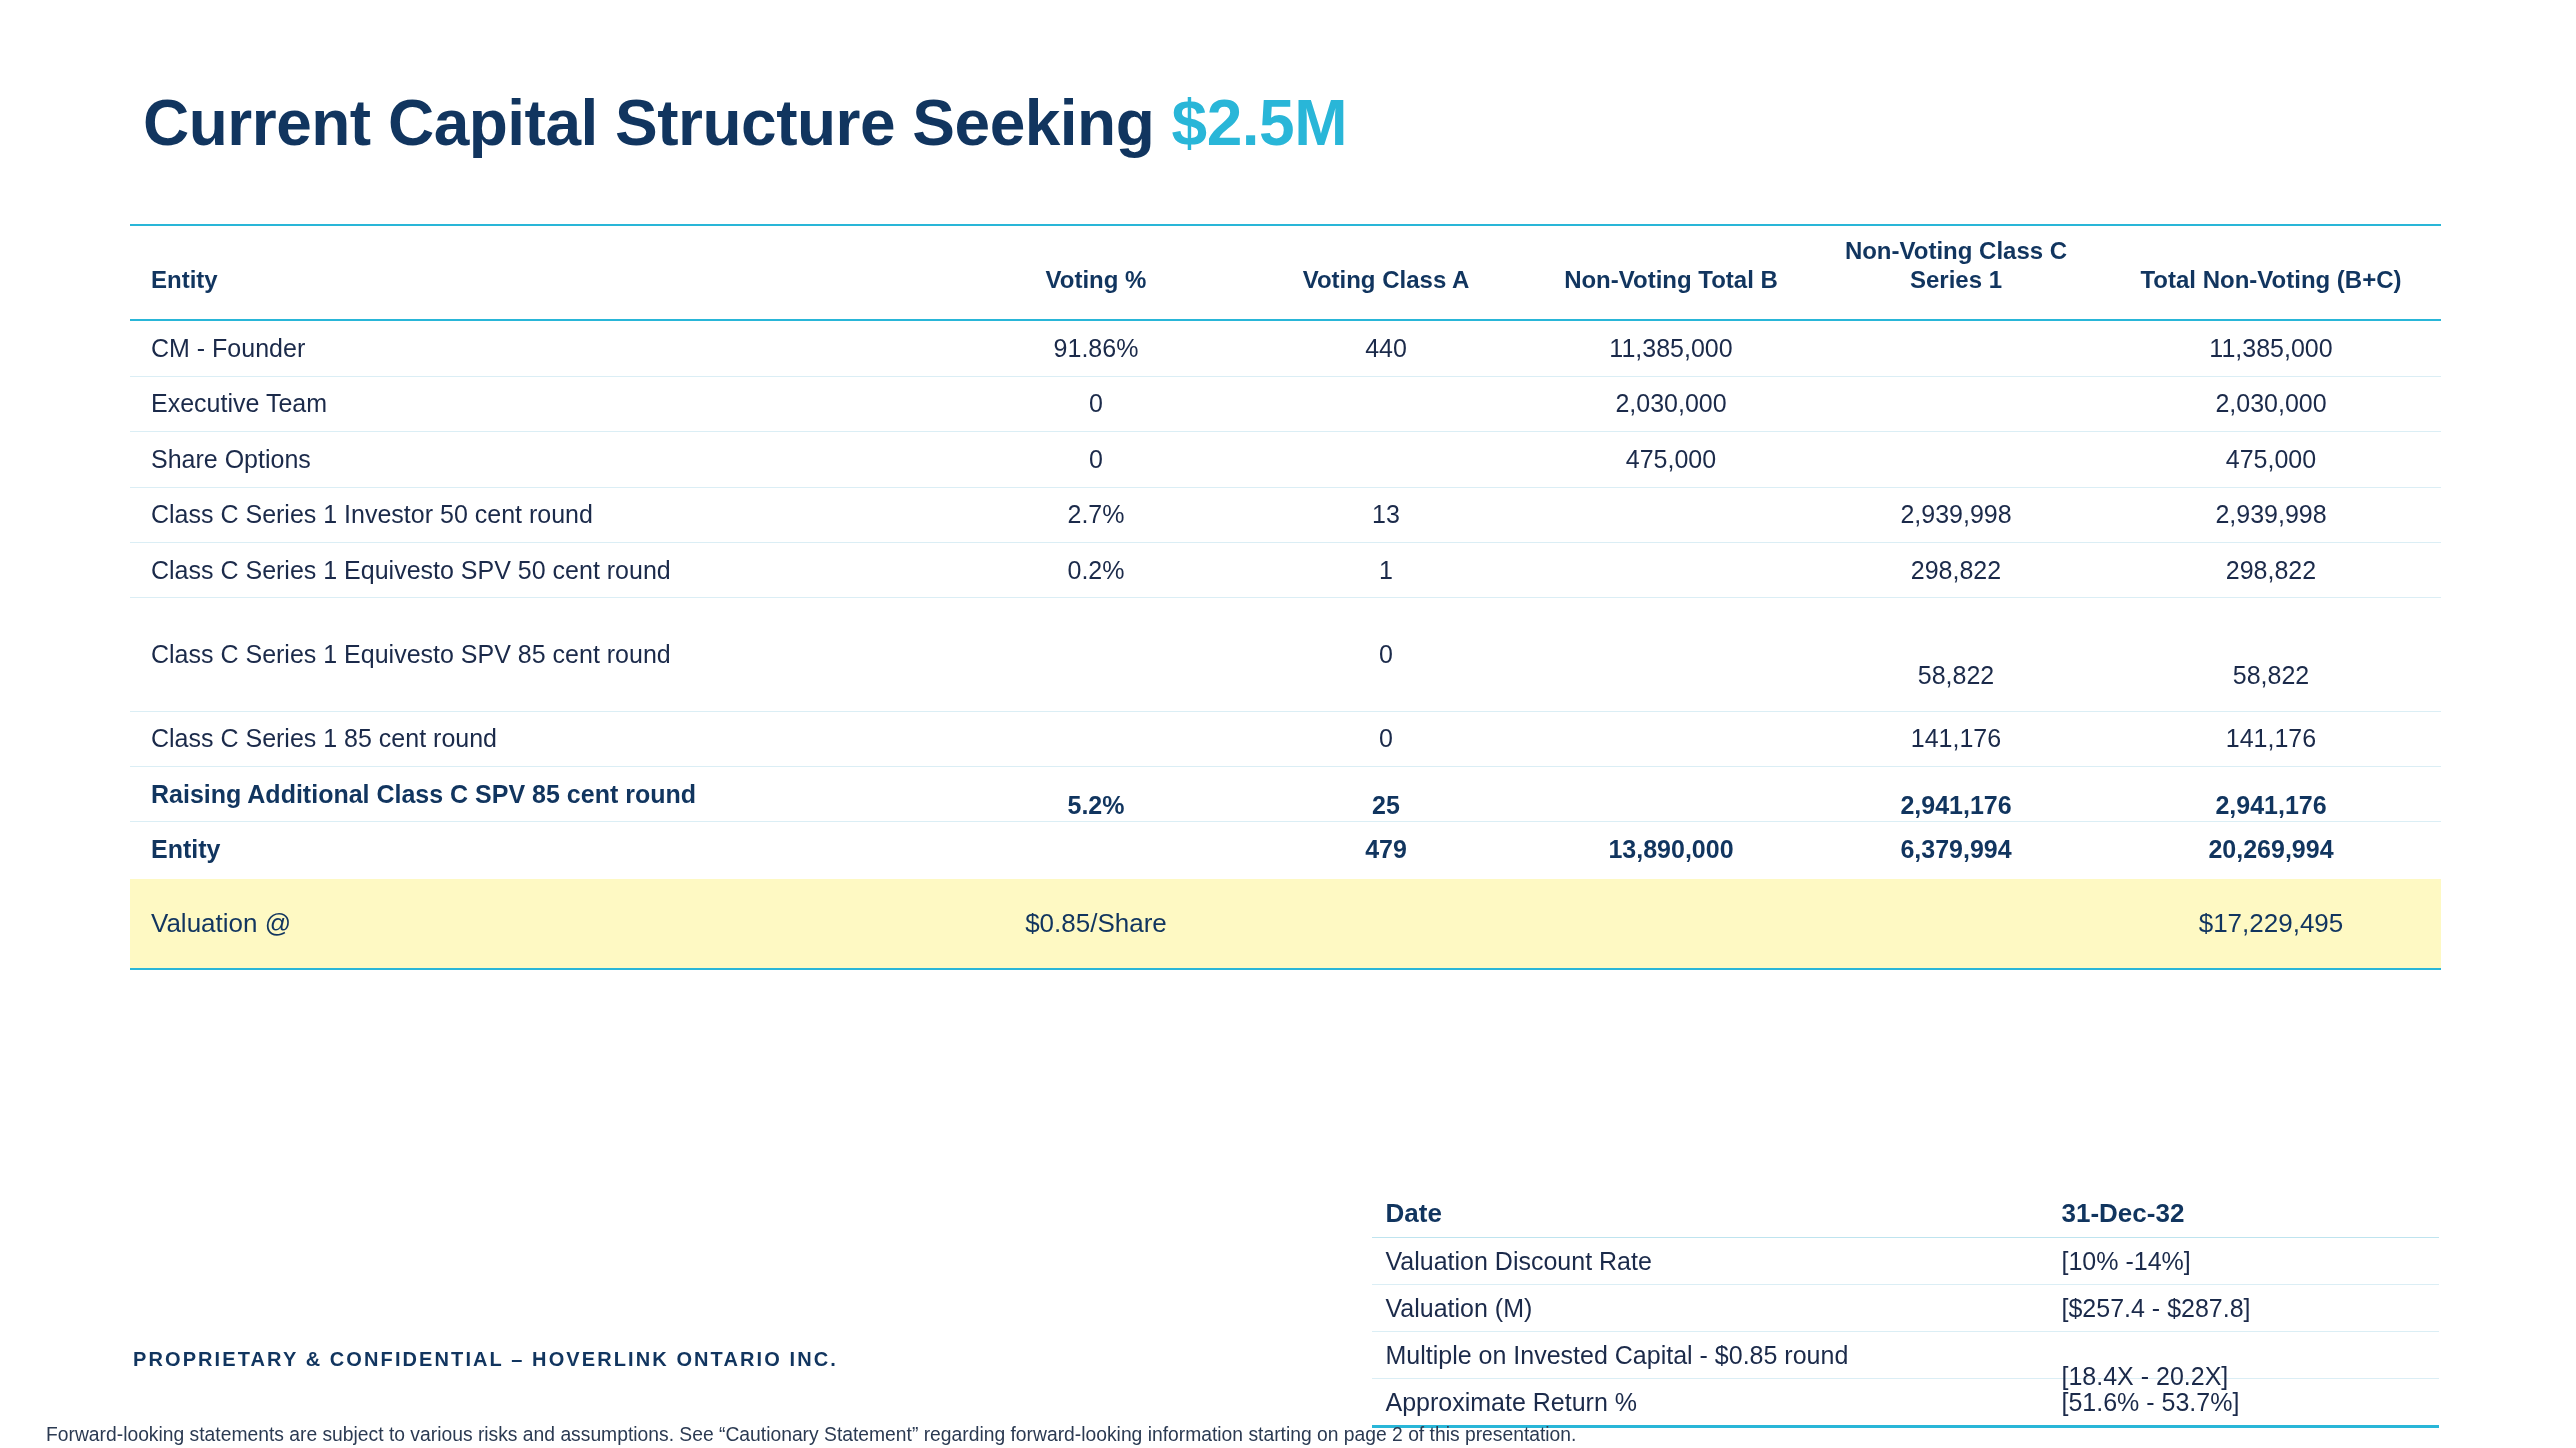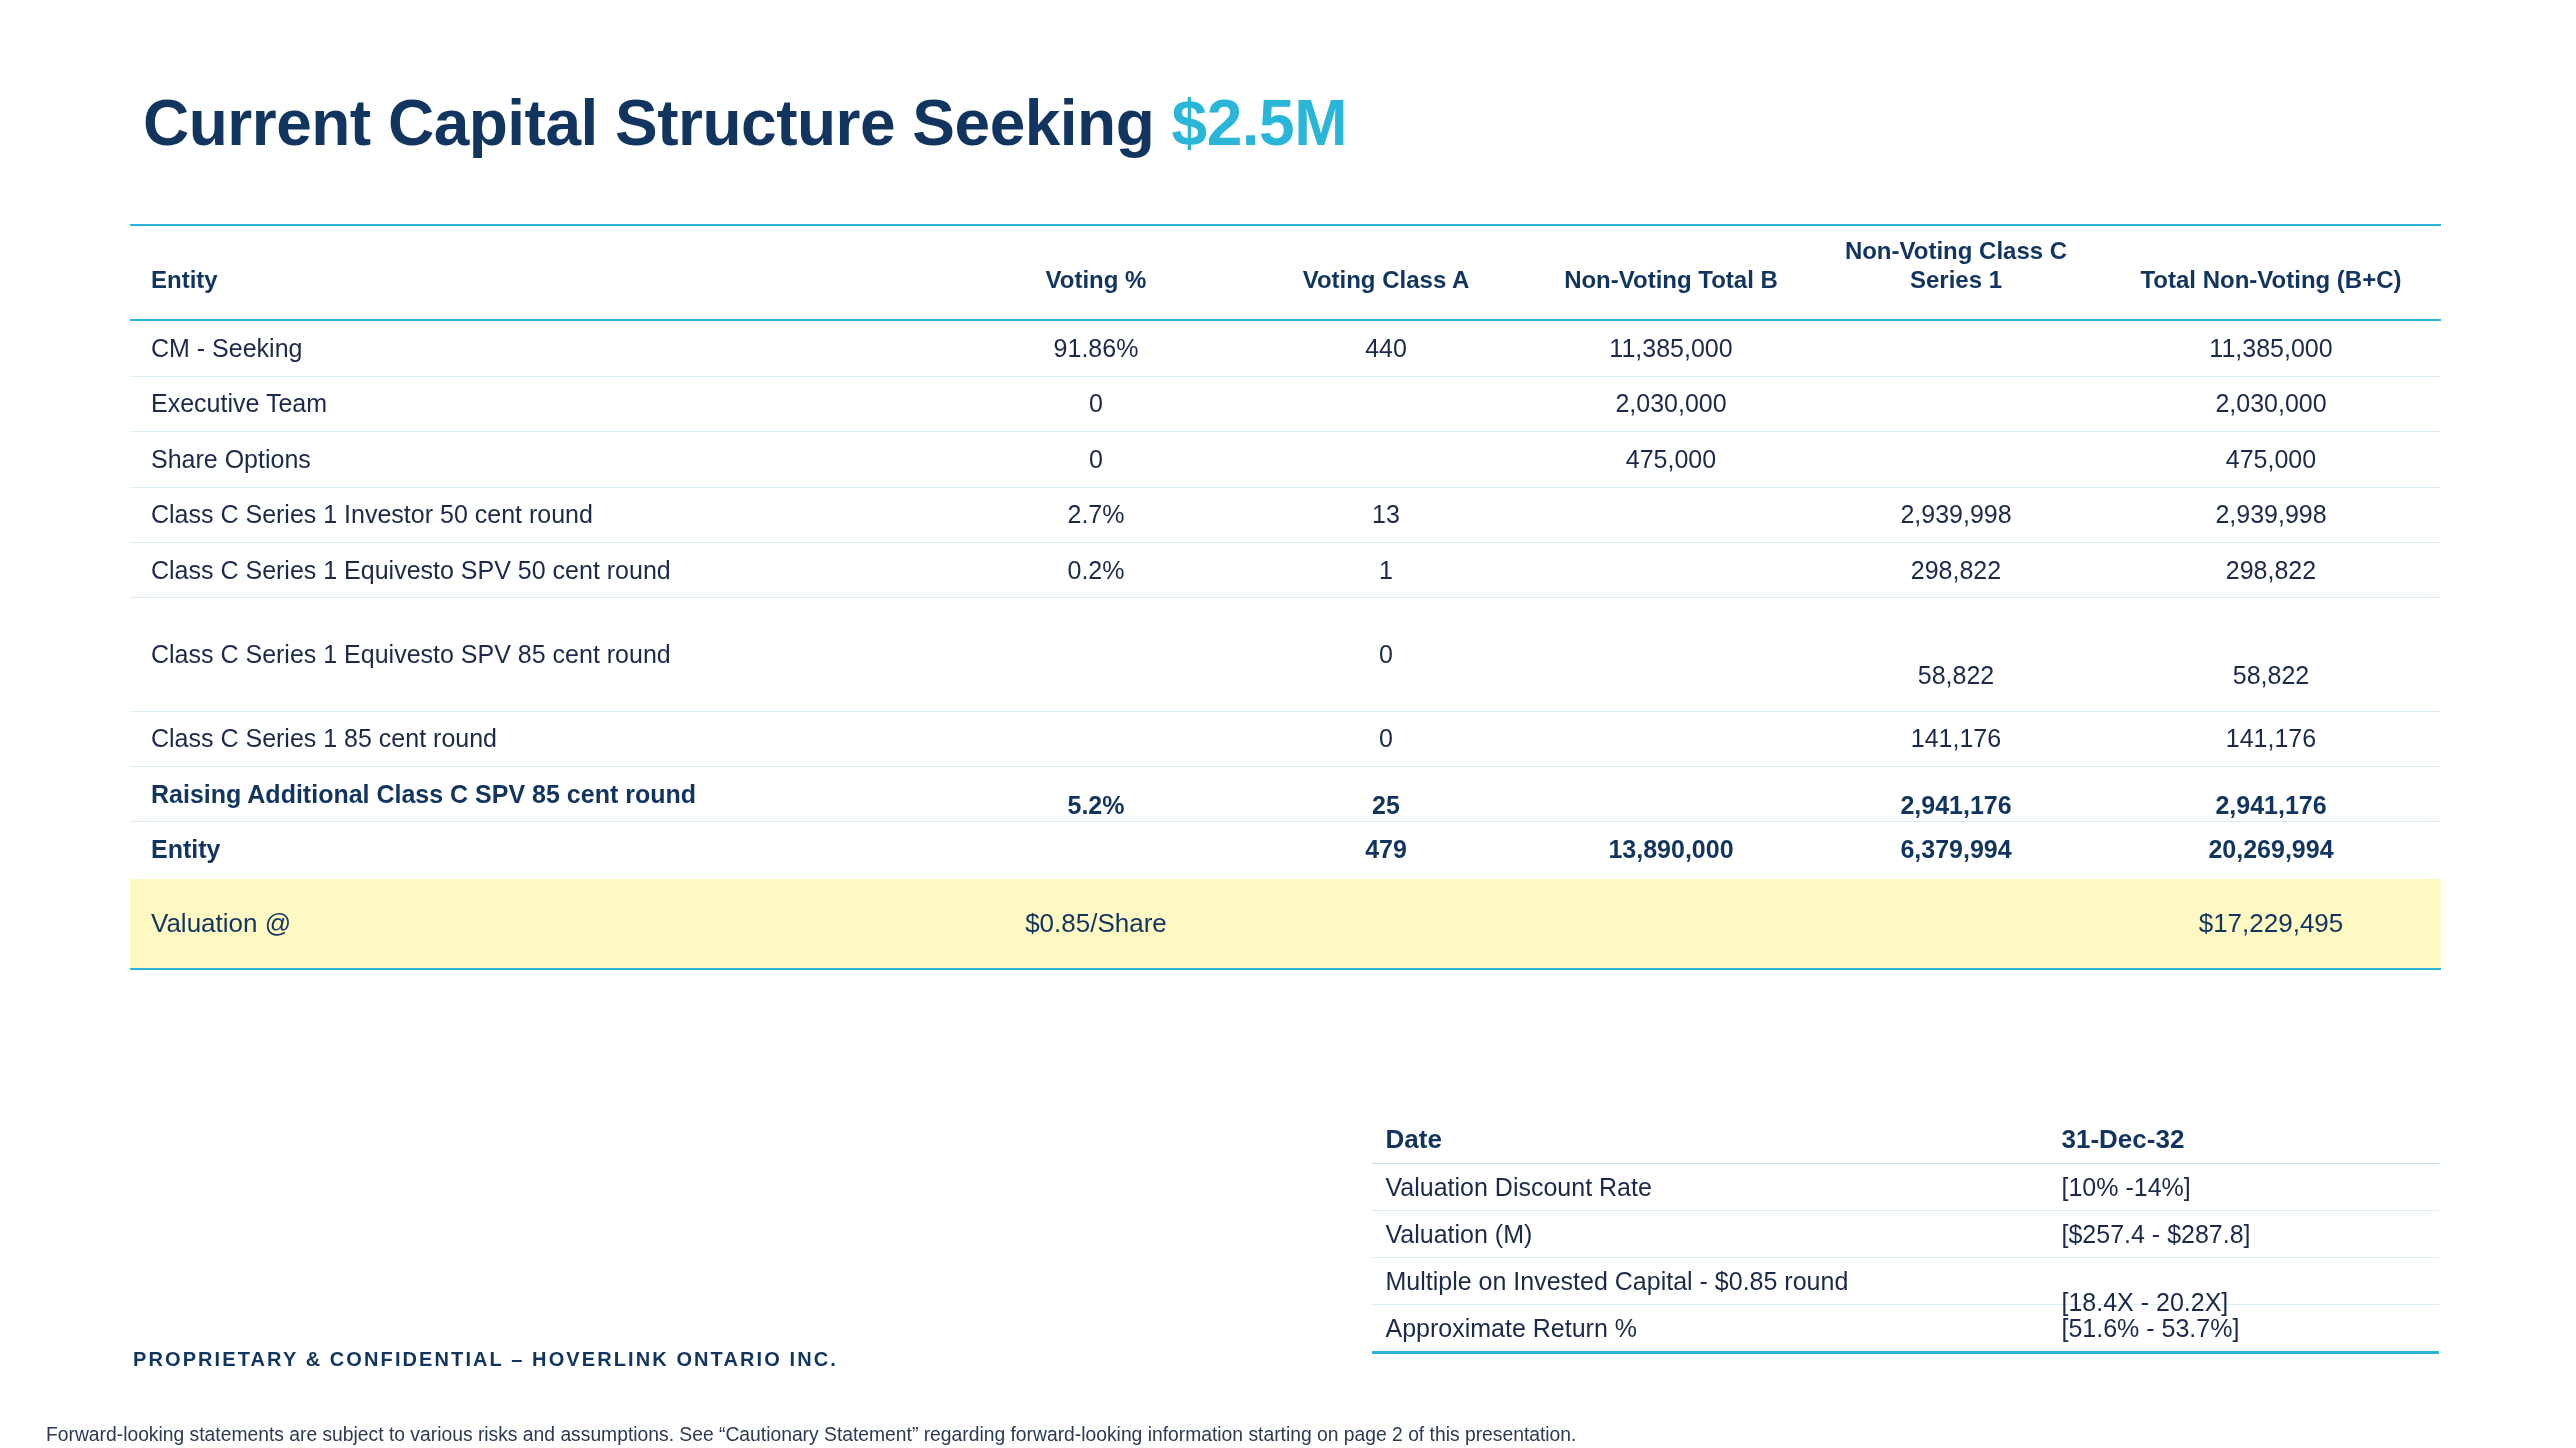--- a/index.html
+++ b/index.html
@@ -104,21 +104,21 @@
     height: 66px;
     font-size: 26px;
   }
   .nudge-down { position: relative; top: 11.6px; display: inline-block; }
   .nudge-down-lg { position: relative; top: 21px; display: inline-block; }
 
   
   .metrics-wrap {
     position: absolute;
     left: 1372px;
-    top: 1118px;
+    top: 1192px;
     width: 1067px;
   }
   table.metrics {
     border-collapse: collapse;
     width: 100%;
     table-layout: fixed;
   }
   table.metrics col.m0 { width: 676px; }
   table.metrics col.m1 { width: 391px; }
   table.metrics tr.m-head td {
@@ -183,21 +183,21 @@
           <th class="left">Entity</th>
           <th>Voting %</th>
           <th>Voting Class A</th>
           <th>Non-Voting Total B</th>
           <th>Non-Voting Class C Series 1</th>
           <th>Total Non-Voting (B+C)</th>
         </tr>
       </thead>
       <tbody>
         <tr>
-          <td class="left">CM - Seeking</td>
+          <td class="left">CM - Founder</td>
           <td>91.86%</td>
           <td>440</td>
           <td>11,385,000</td>
           <td></td>
           <td>11,385,000</td>
         </tr>
         <tr>
           <td class="left">Executive Team</td>
           <td>0</td>
           <td></td>

